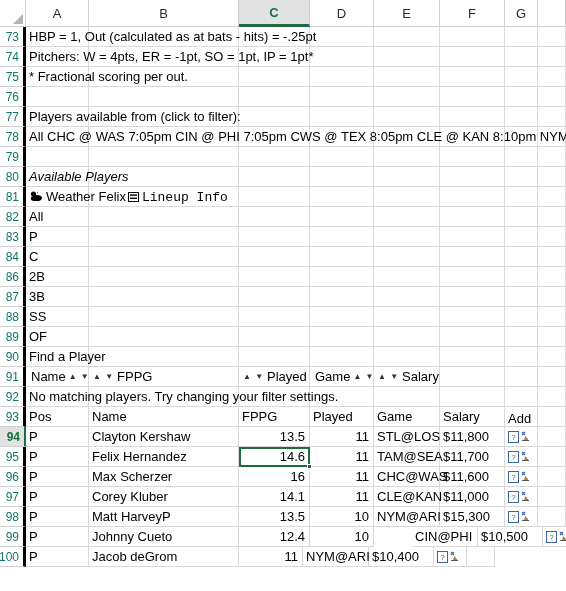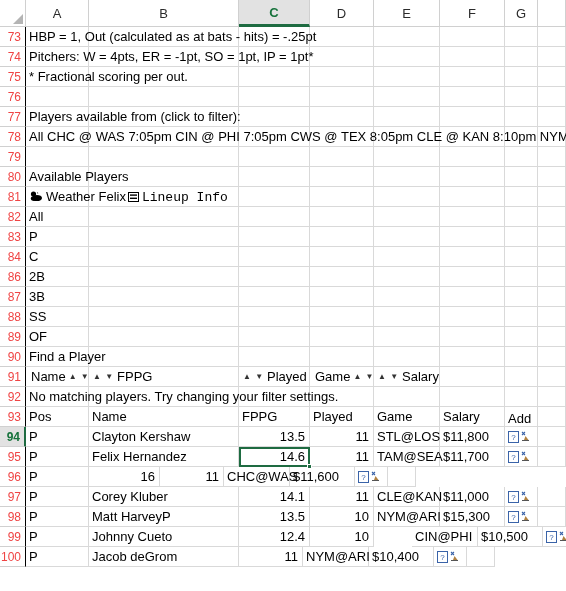--- a/index.html
+++ b/index.html
@@ -70,23 +70,23 @@
   }
   .rowhead {
     width: 26px;
     flex: 0 0 26px;
     height: 20px;
     display: flex;
     align-items: center;
     justify-content: flex-end;
     padding-right: 4px;
     font-size: 12px;
-    color: #ef4444;
+    color: #0f766e;
     background: #ffffff;
-    border-right: 1px solid #000000;
+    border-right: 3px solid #000000;
     border-bottom: 1px solid #d0d0d0;
   }
   .rowhead.selected {
     background: #e2e2e2;
     color: #16723b;
     font-weight: bold;
     border-right: 2px solid #1e6b41;
   }
   .cell {
     height: 20px;
@@ -243,21 +243,21 @@
         <div class="cell" style="flex-basis: 150px; width: 150px;"></div>
         <div class="cell" style="flex-basis: 71px; width: 71px;"></div>
         <div class="cell" style="flex-basis: 64px; width: 64px;"></div>
         <div class="cell" style="flex-basis: 66px; width: 66px;"></div>
         <div class="cell" style="flex-basis: 65px; width: 65px;"></div>
         <div class="cell" style="flex-basis: 33px; width: 33px;"></div>
         <div class="cell" style="flex-basis: 28px; width: 28px;"></div>
       </div>
       <div class="row">
         <div class="rowhead">80</div>
-        <div class="cell spill" style="flex-basis: 63px; width: 63px;">
+        <div class="cell spill" style="flex-basis: 63px; width: 63px; font-style: italic;">
           <span class="ov">Available Players</span>
         </div>
         <div class="cell" style="flex-basis: 150px; width: 150px;"></div>
         <div class="cell" style="flex-basis: 71px; width: 71px;"></div>
         <div class="cell" style="flex-basis: 64px; width: 64px;"></div>
         <div class="cell" style="flex-basis: 66px; width: 66px;"></div>
         <div class="cell" style="flex-basis: 65px; width: 65px;"></div>
         <div class="cell" style="flex-basis: 33px; width: 33px;"></div>
         <div class="cell" style="flex-basis: 28px; width: 28px;"></div>
       </div>
@@ -519,20 +519,23 @@
             </svg>
           </span>
         </div>
         <div class="cell" style="flex-basis: 28px; width: 28px;"></div>
       </div>
       <div class="row">
         <div class="rowhead">96</div>
         <div class="cell" style="flex-basis: 63px; width: 63px;">
           <span>P</span>
         </div>
+        <div class="cell" style="flex-basis: 150px; width: 150px;">
+          <span>Max Scherzer</span>
+        </div>
         <div class="cell num" style="flex-basis: 71px; width: 71px;">
           <span>16</span>
         </div>
         <div class="cell num" style="flex-basis: 64px; width: 64px;">
           <span>11</span>
         </div>
         <div class="cell" style="flex-basis: 66px; width: 66px;">
           <span>CHC@WAS</span>
         </div>
         <div class="cell" style="flex-basis: 65px; width: 65px;">

